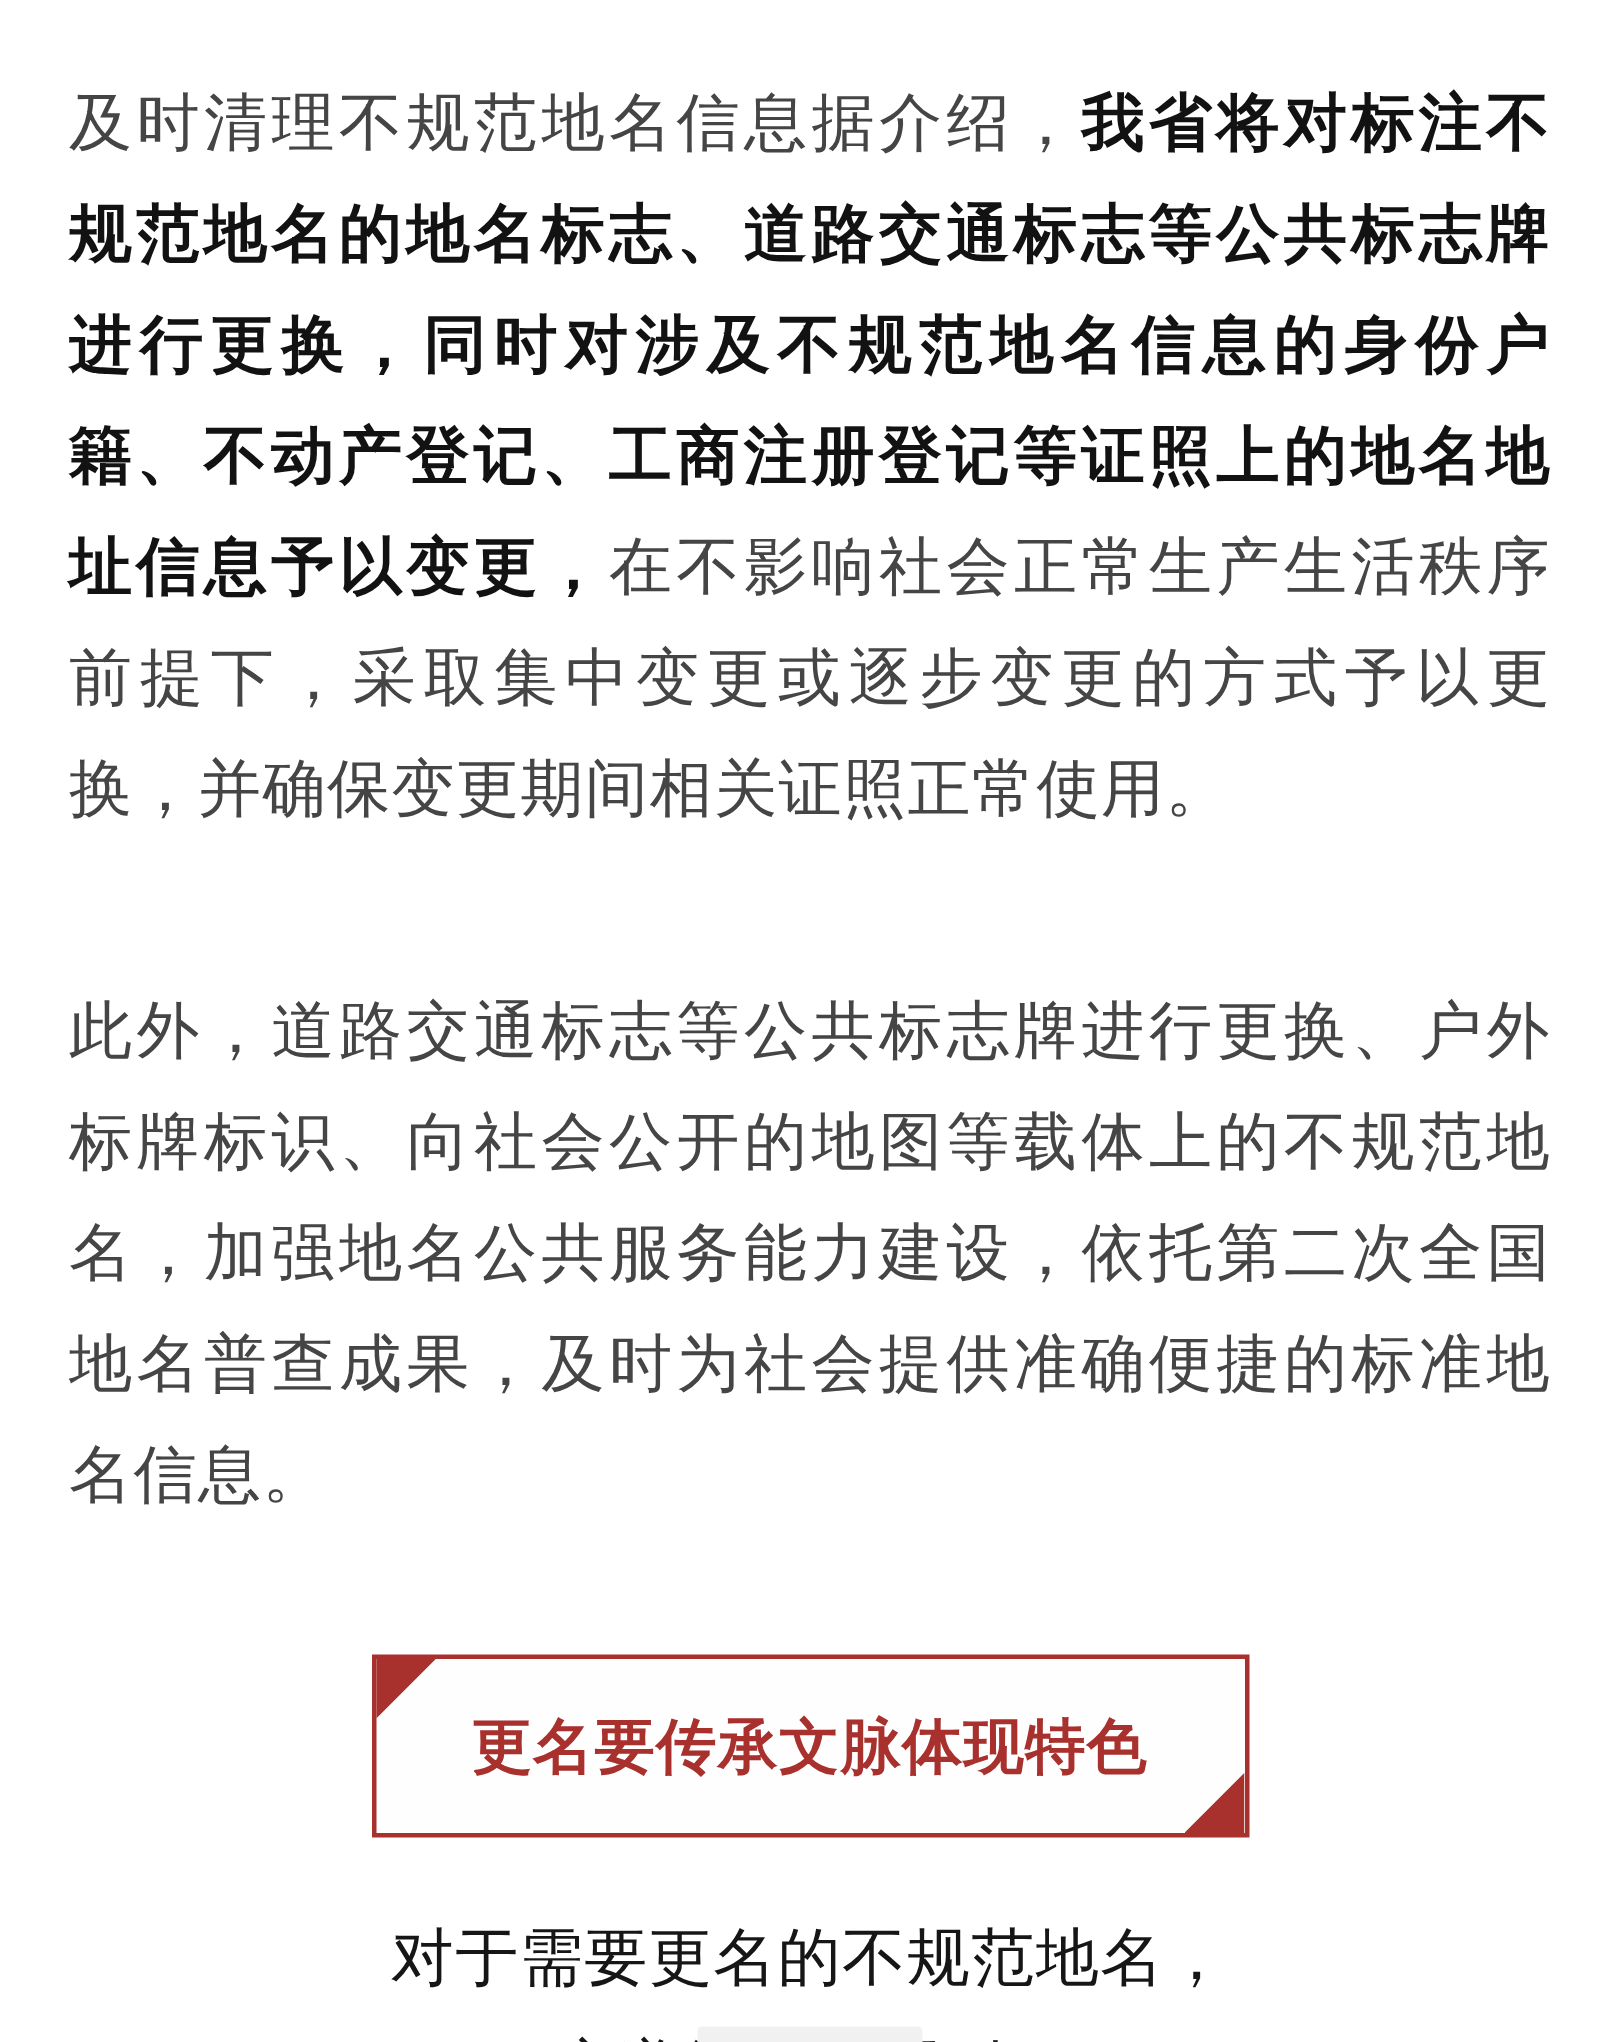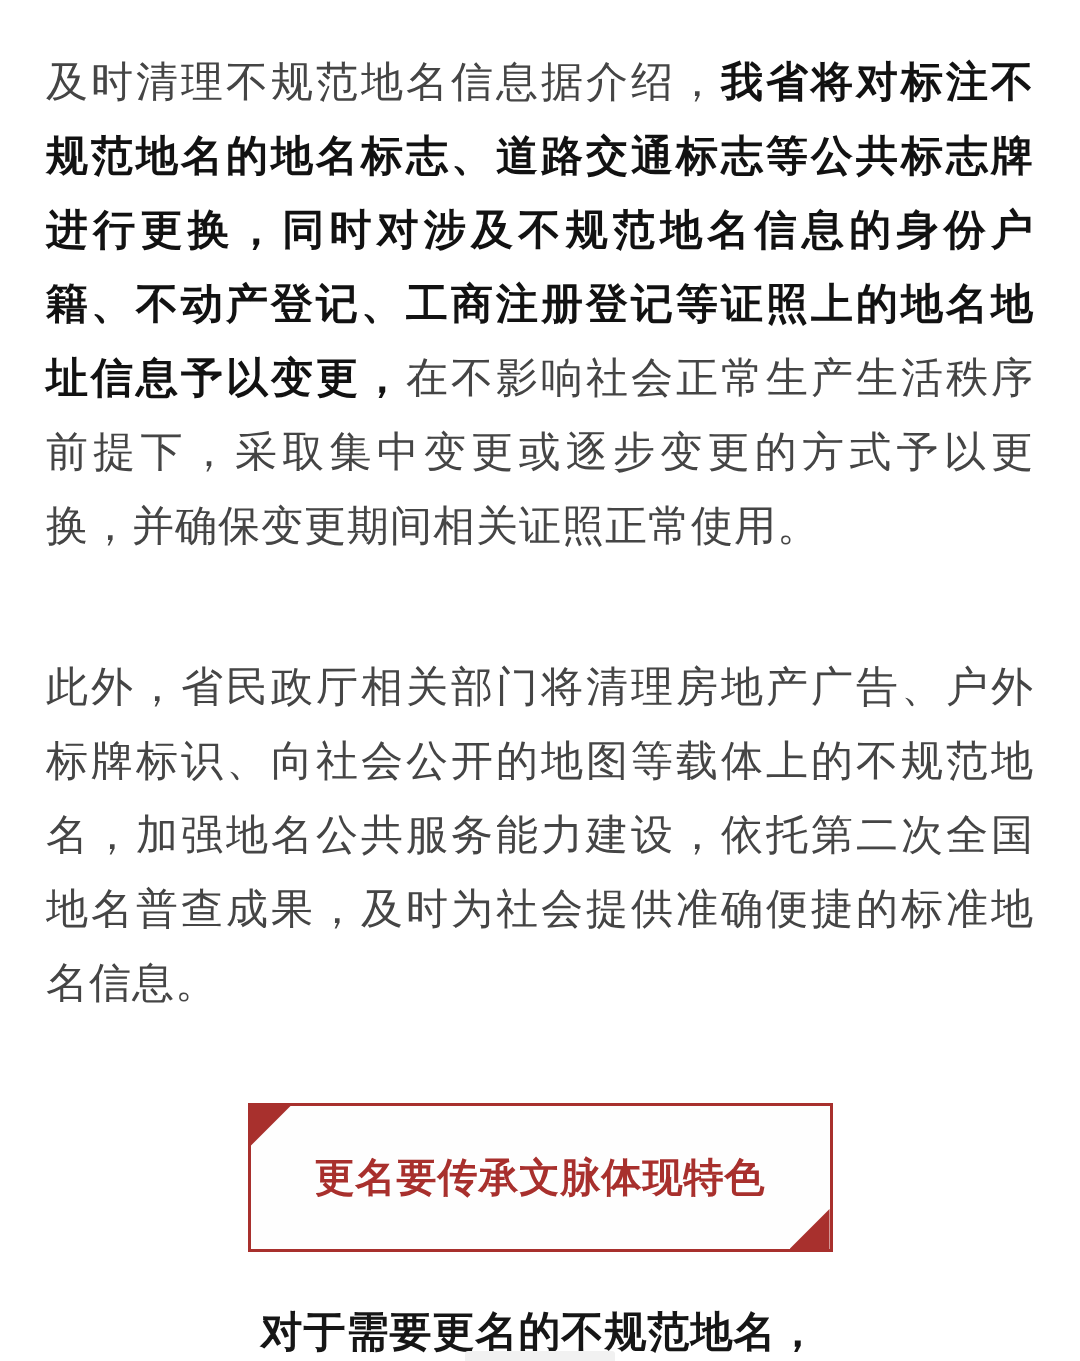--- a/index.html
+++ b/index.html
@@ -41,21 +41,21 @@
   
   .banner-wrap {
     margin-top: 83px;
     display: flex;
     justify-content: center;
   }
   .banner {
     position: relative;
     box-sizing: border-box;
     width: 585px;
-    height: 149px;
+    height: 122px;
     border: 3px solid #a8302d;
     background: #fefefe;
     display: flex;
     align-items: center;
     justify-content: center;
   }
   .corner-tri {
     position: absolute;
     width: 40px;
     height: 40px;
@@ -81,21 +81,21 @@
   
   .question {
     margin-top: 43px;
     text-align: center;
   }
   .question p {
     margin: 0;
     font-size: 42px;
     line-height: 74px;
     letter-spacing: 1px;
-    font-weight: 700;
+    font-weight: 400;
     color: #161616;
     white-space: nowrap;
   }
   
   .cutoff-sliver {
     position: absolute;
     left: 50%;
     transform: translateX(-50%);
     bottom: -6px;
     width: 150px;
@@ -105,21 +105,21 @@
   }
 </style>
 </head>
 <body>
 
 <div class="page">
   <div class="content">
 
     <p class="para para-1"><span class="seg-regular">及时清理不规范地名信息据介绍，</span><span class="seg-bold">我省将对标注不规范地名的地名标志、道路交通标志等公共标志牌进行更换，同时对涉及不规范地名信息的身份户籍、不动产登记、工商注册登记等证照上的地名地址信息予以变更，</span><span class="seg-regular">在不影响社会正常生产生活秩序前提下，采取集中变更或逐步变更的方式予以更换，并确保变更期间相关证照正常使用。</span></p>
 
-    <p class="para para-2">此外，省民政厅相关部门将清理房地产广告、户外标牌标识、向社会公开的地图等载体上的不规范地名，加强地名公共服务能力建设，依托第二次全国地名普查成果，及时为社会提供准确便捷的标准地名信息。</p>
+    <p class="para para-2">此外，道路交通标志等公共标志牌进行更换、户外标牌标识、向社会公开的地图等载体上的不规范地名，加强地名公共服务能力建设，依托第二次全国地名普查成果，及时为社会提供准确便捷的标准地名信息。</p>
 
     <div class="banner-wrap">
       <div class="banner">
         <span class="corner-tri tl"></span>
         <span class="corner-tri br"></span>
         <span class="banner-label">更名要传承文脉体现特色</span>
       </div>
     </div>
 
     <div class="question">

